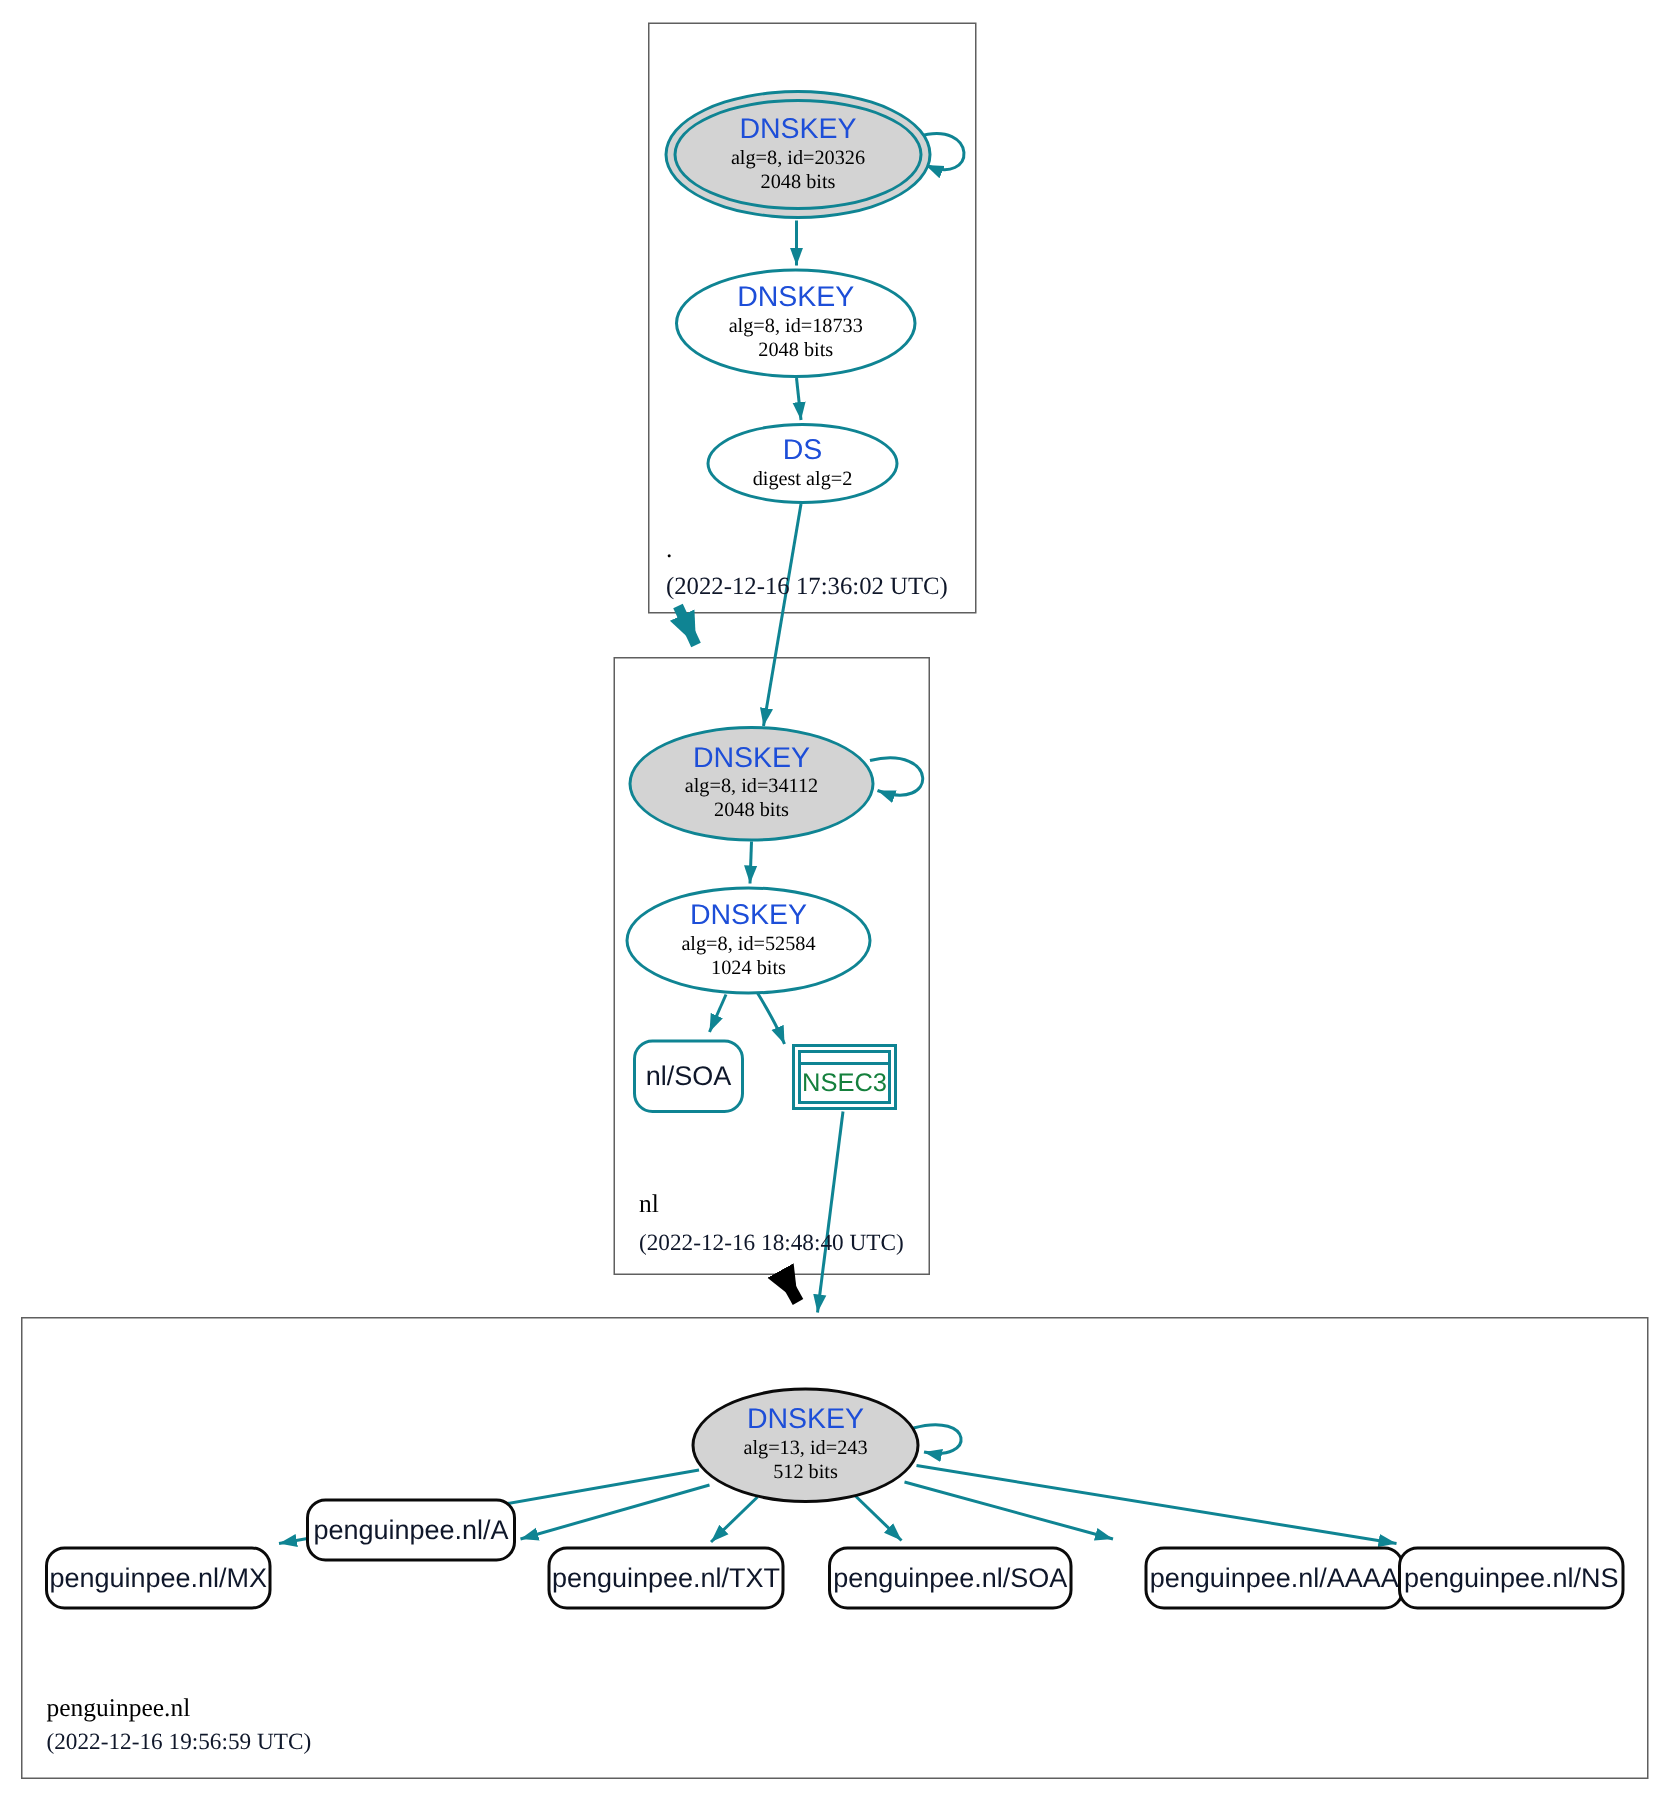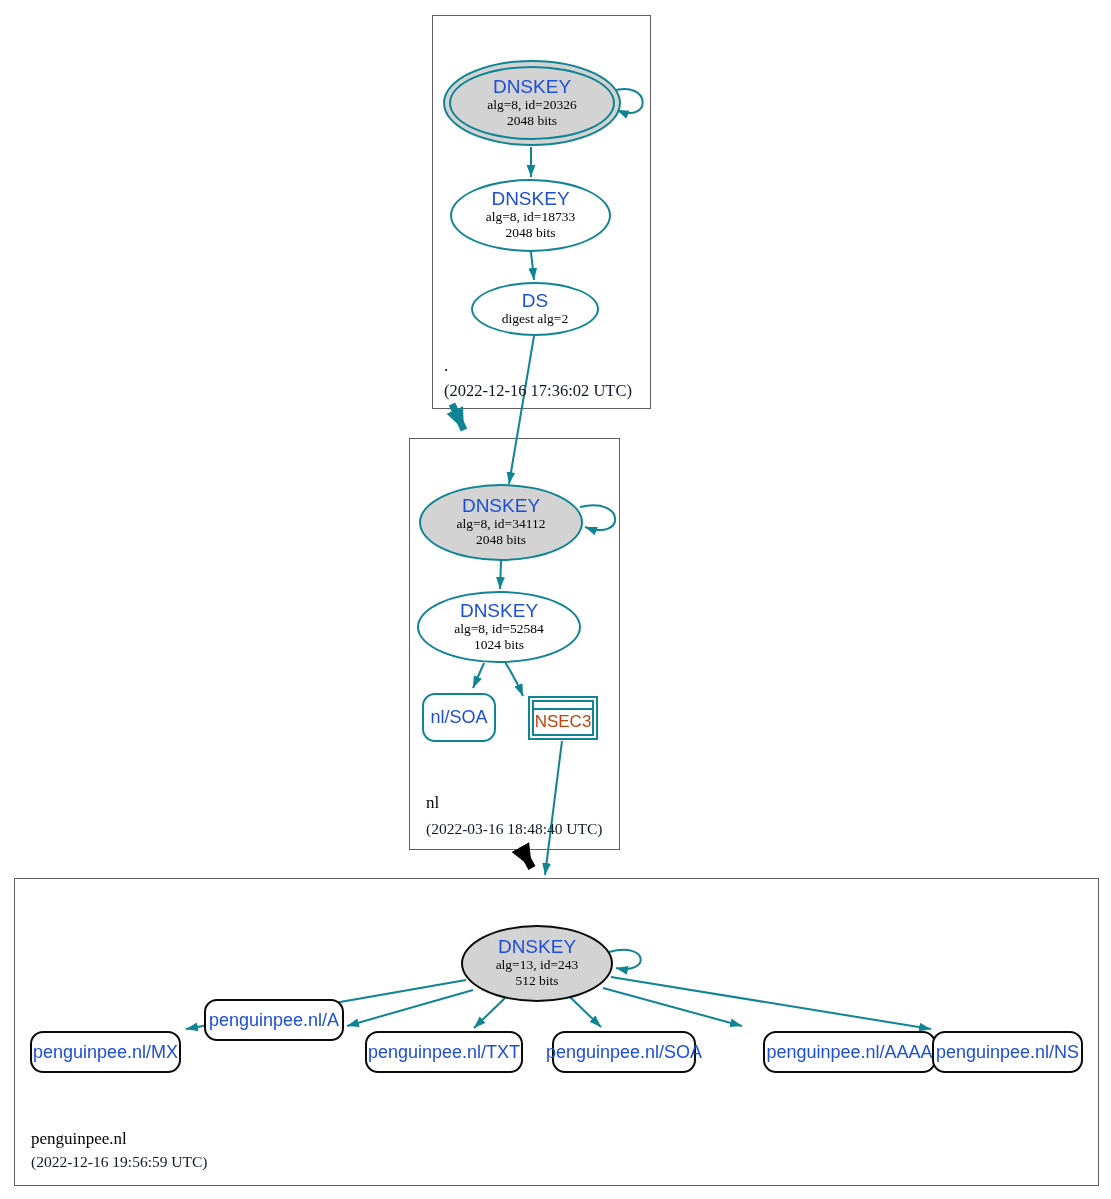--- a/index.html
+++ b/index.html
@@ -42,21 +42,21 @@
     font-family:"Liberation Serif", serif;
     font-size:13.5px;line-height:1.2;color:#000;
     z-index:1;
   }
   .rrset{
     position:absolute;
     display:flex;align-items:center;justify-content:center;
     border-radius:13px;
     background:#ffffff;
     font-family:"Liberation Sans", sans-serif;
-    font-size:18px;color:#1d4ed8;
+    font-size:18px;color:#0f172a;
     box-sizing:border-box;
     z-index:2;
   }
   .rrset.black{border:2.2px solid #0a0a0a;}
   .rrset.teal{border:2.2px solid #0f8493;}
   .nsec3-node{
     position:absolute;
     box-sizing:border-box;
     border:2.6px solid #0f8493;
     background:#ffffff;
@@ -70,21 +70,21 @@
     height:10px;width:100%;
     background:#fff;
   }
   .nsec3-label{
     box-sizing:border-box;
     border:2.4px solid #0f8493;
     border-top:none;
     flex:1;width:100%;
     display:flex;align-items:center;justify-content:center;
     font-family:"Liberation Sans", sans-serif;
-    font-size:17px;color:#c2410c;
+    font-size:17px;color:#15803d;
     background:#fff;
   }
   .zone-label{
     position:absolute;
     font-family:"Liberation Serif", serif;
     font-size:17px;color:#000;
     z-index:3;
   }
   .zone-ts{
     position:absolute;
@@ -175,38 +175,38 @@
   <div class="rrset teal" style="left:422px;top:693px;width:74px;height:49px;">
     <span>nl/SOA</span>
   </div>
 
   <div class="nsec3-node" style="left:528px;top:696px;width:70px;height:44px;">
     <div class="nsec3-strip"></div>
     <div class="nsec3-label">NSEC3</div>
   </div>
 
   <div class="zone-label" style="left:426px;top:793px;">nl</div>
-  <div class="zone-ts" style="left:426px;top:820px;">(2022-03-16 18:48:40 UTC)</div>
+  <div class="zone-ts" style="left:426px;top:820px;">(2022-12-16 18:48:40 UTC)</div>
 
   <div class="ellipse gray black-border" style="left:461px;top:925px;width:152px;height:77px;">
     <div class="node-title">DNSKEY</div>
     <div class="node-detail">alg=13, id=243</div>
     <div class="node-detail">512 bits</div>
   </div>
 
   <div class="rrset black" style="left:30px;top:1031px;width:151px;height:42px;text-align:right;">
     <span>penguinpee.nl/MX</span>
   </div>
   <div class="rrset black" style="left:204px;top:999px;width:140px;height:42px;">
     <span>penguinpee.nl/A</span>
   </div>
   <div class="rrset black" style="left:365px;top:1031px;width:158px;height:42px;">
     <span>penguinpee.nl/TXT</span>
   </div>
-  <div class="rrset black" style="left:552px;top:1031px;width:144px;height:42px;">
+  <div class="rrset black" style="left:552px;top:1031px;width:163px;height:42px;">
     <span>penguinpee.nl/SOA</span>
   </div>
   <div class="rrset black" style="left:763px;top:1031px;width:173px;height:42px;">
     <span>penguinpee.nl/AAAA</span>
   </div>
   <div class="rrset black" style="left:932px;top:1031px;width:151px;height:42px;">
     <span>penguinpee.nl/NS</span>
   </div>
 
   <div class="zone-label" style="left:31px;top:1129px;">penguinpee.nl</div>

